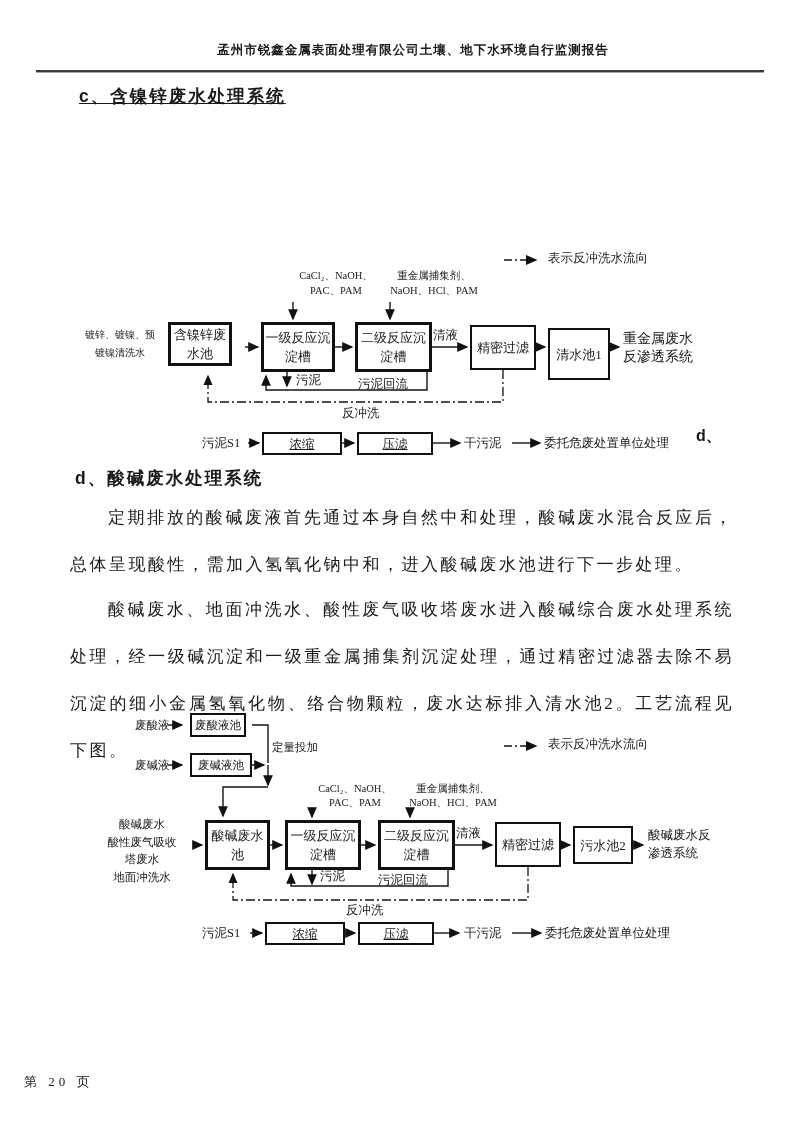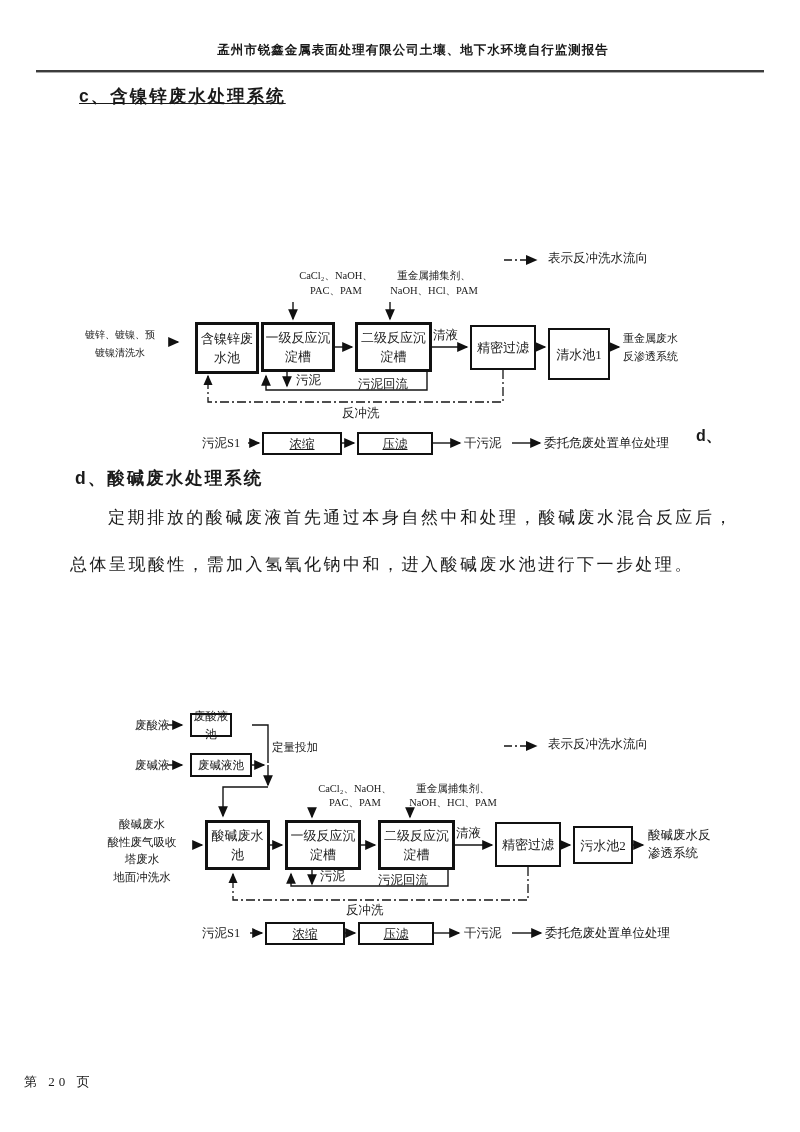--- a/index.html
+++ b/index.html
@@ -82,40 +82,40 @@
     <div class="chem" style="left:336px;top:18px;width:108px;">
       <span>重金属捕集剂、</span><br>
       <span>NaOH、HCl、PAM</span>
     </div>
 
     <div class="multiline" style="left:66px;top:76px;width:108px;font-size:10px;line-height:18px;">
       <span>镀锌、镀镍、预</span><br>
       <span>镀镍清洗水</span>
     </div>
 
-    <div class="box" style="left:195px;top:72px;width:64px;height:52px;">
+    <div class="box" style="left:168px;top:72px;width:64px;height:44px;">
       <span>含镍锌废</span>
       <span>水池</span>
     </div>
     <div class="box" style="left:261px;top:72px;width:74px;height:50px;">
       <span>一级反应沉</span>
       <span>淀槽</span>
     </div>
     <div class="box" style="left:355px;top:72px;width:77px;height:50px;">
       <span>二级反应沉</span>
       <span>淀槽</span>
     </div>
     <div class="lbl" style="left:433px;top:77px;">清液</div>
     <div class="box thin" style="left:470px;top:75px;width:66px;height:45px;">
       <span>精密过滤</span>
     </div>
     <div class="box thin" style="left:548px;top:78px;width:62px;height:52px;">
       <span>清水池1</span>
     </div>
-    <div class="multiline" style="left:623px;top:80px;width:94px;font-size:11px;line-height:17.5px;text-align:left;">
+    <div class="multiline" style="left:623px;top:80px;width:94px;font-size:14px;line-height:17.5px;text-align:left;">
       <span>重金属废水</span><br>
       <span>反渗透系统</span>
     </div>
 
     <div class="lbl" style="left:296px;top:122px;">污泥</div>
     <div class="lbl" style="left:358px;top:126px;">污泥回流</div>
     <div class="lbl" style="left:342px;top:155px;">反冲洗</div>
 
     <div class="lbl" style="left:202px;top:185px;">污泥S1</div>
     <div class="box proc" style="left:262px;top:182px;width:80px;height:23px;">
@@ -124,20 +124,21 @@
     <div class="box proc" style="left:357px;top:182px;width:76px;height:23px;">
       <span>压滤</span>
     </div>
     <div class="lbl" style="left:464px;top:185px;">干污泥</div>
     <div class="lbl" style="left:544px;top:185px;">委托危废处置单位处理</div>
     <div class="orphan" style="left:696px;top:176px;">d、</div>
   </div>
 
   <div class="abs para" style="top:494px;">定期排放的酸碱废液首先通过本身自然中和处理，酸碱废水混合反应后，总体呈现酸性，需加入氢氧化钠中和，进入酸碱废水池进行下一步处理。</div>
   <div class="abs h2" style="top:466px;left:75px;">d、酸碱废水处理系统</div>
+  <div class="abs para" style="top:586px;">酸碱废水、地面冲洗水、酸性废气吸收塔废水进入酸碱综合废水处理系统处理，经一级碱沉淀和一级重金属捕集剂沉淀处理，通过精密过滤器去除不易沉淀的细小金属氢氧化物、络合物颗粒，废水达标排入清水池2。工艺流程见下图。</div>
 
   <div class="abs chart" style="top:710px;height:252px;padding-left:16px;">
     <svg class="wires" width="800" height="252">
       <defs>
         <marker id="ah2" markerWidth="9" markerHeight="8" refX="7" refY="3.5" orient="auto">
           <path d="M0,0 L8,3.5 L0,7 Z" fill="#111"></path>
         </marker>
       </defs>
       <g stroke="#141414" stroke-width="1.4" fill="none">
         <line x1="168" y1="15" x2="182" y2="15" marker-end="url(#ah2)"></line>
@@ -158,21 +159,21 @@
         <polyline points="448,160 448,176 291,176 291,164" marker-end="url(#ah2)"></polyline>
         <line x1="250" y1="223" x2="262" y2="223" marker-end="url(#ah2)"></line>
         <line x1="345" y1="223" x2="355" y2="223" marker-end="url(#ah2)"></line>
         <line x1="434" y1="223" x2="459" y2="223" marker-end="url(#ah2)"></line>
         <line x1="512" y1="223" x2="541" y2="223" marker-end="url(#ah2)"></line>
       </g>
       <polyline points="528,157 528,190 233,190 233,164" stroke="#141414" stroke-width="1.3" fill="none" stroke-dasharray="9,3,2,3" marker-end="url(#ah2)"></polyline>
     </svg>
 
     <div class="lbl sm" style="left:135px;top:8px;">废酸液</div>
-    <div class="box proc" style="left:190px;top:3px;width:42px;height:24px;font-size:11.5px;">
+    <div class="box proc" style="left:190px;top:3px;width:56px;height:24px;font-size:11.5px;">
       <span style="text-decoration:none;">废酸液池</span>
     </div>
     <div class="lbl sm" style="left:272px;top:30px;">定量投加</div>
     <div class="lbl sm" style="left:135px;top:48px;">废碱液</div>
     <div class="box proc" style="left:190px;top:43px;width:62px;height:24px;font-size:11.5px;">
       <span style="text-decoration:none;">废碱液池</span>
     </div>
 
     <svg class="abs" style="left:503px;top:30px;" width="42" height="12">
       <defs>

